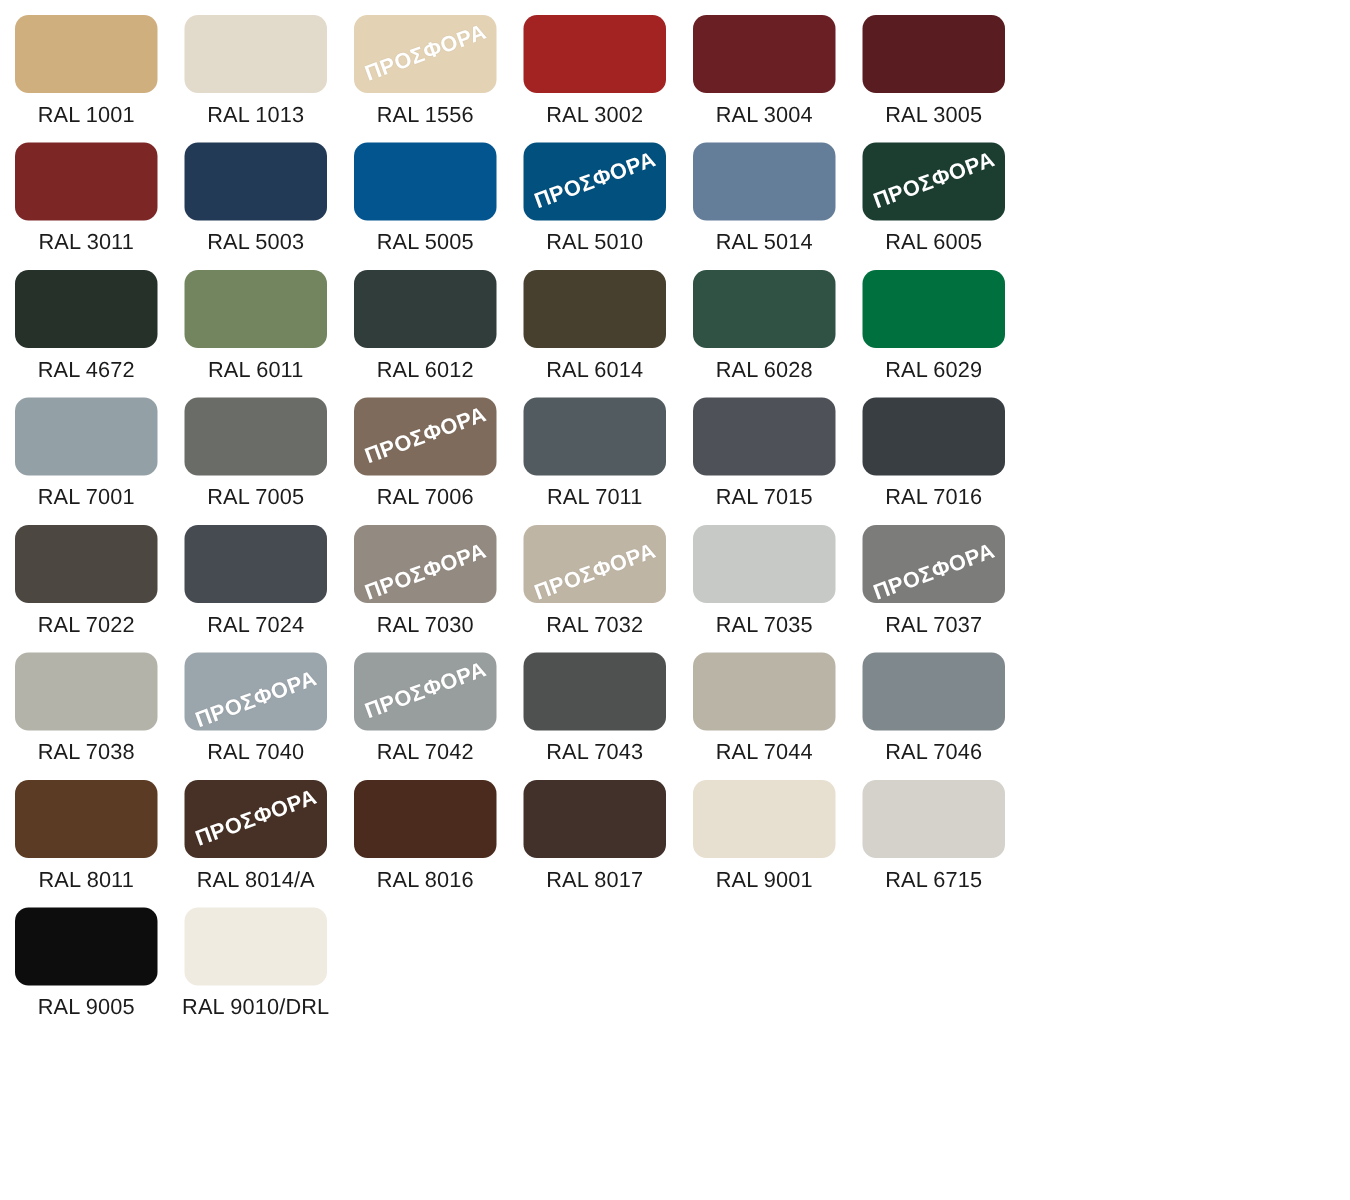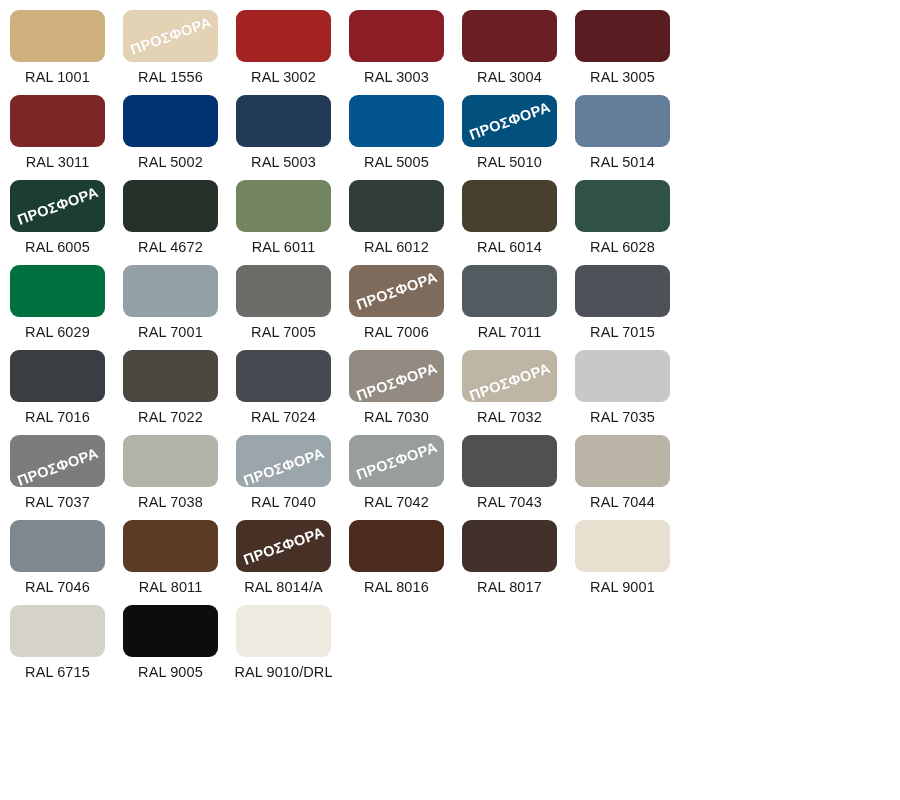--- a/index.html
+++ b/index.html
@@ -87,61 +87,55 @@
 <body>
 
 <div id="palette-grid">
     <div class="swatch-cell">
       <div class="swatch-chip-wrap">
         <div class="swatch-chip" style="background-color: rgb(208, 175, 127);"></div>
       </div>
       <div class="swatch-label">RAL 1001</div>
     </div>
     <div class="swatch-cell">
+      <div class="swatch-chip-wrap">
+        <div class="swatch-chip" style="background-color: rgb(226, 218, 203);"></div>
+      </div>
+      <div class="swatch-label">RAL 1013</div>
+    </div>
+    <div class="swatch-cell">
       <div class="swatch-chip-wrap badge-mid">
         <div class="swatch-chip" style="background-color: rgb(227, 210, 180);"></div>
         <div class="offer-badge">ΠΡΟΣΦΟΡΑ</div>
       </div>
       <div class="swatch-label">RAL 1556</div>
     </div>
     <div class="swatch-cell">
       <div class="swatch-chip-wrap">
         <div class="swatch-chip" style="background-color: rgb(163, 35, 35);"></div>
       </div>
       <div class="swatch-label">RAL 3002</div>
     </div>
     <div class="swatch-cell">
       <div class="swatch-chip-wrap">
-        <div class="swatch-chip" style="background-color: rgb(139, 29, 38);"></div>
-      </div>
-      <div class="swatch-label">RAL 3003</div>
-    </div>
-    <div class="swatch-cell">
-      <div class="swatch-chip-wrap">
         <div class="swatch-chip" style="background-color: rgb(106, 31, 36);"></div>
       </div>
       <div class="swatch-label">RAL 3004</div>
     </div>
     <div class="swatch-cell">
       <div class="swatch-chip-wrap">
         <div class="swatch-chip" style="background-color: rgb(89, 28, 32);"></div>
       </div>
       <div class="swatch-label">RAL 3005</div>
     </div>
     <div class="swatch-cell">
       <div class="swatch-chip-wrap">
         <div class="swatch-chip" style="background-color: rgb(125, 38, 38);"></div>
       </div>
       <div class="swatch-label">RAL 3011</div>
-    </div>
-    <div class="swatch-cell">
-      <div class="swatch-chip-wrap">
-        <div class="swatch-chip" style="background-color: rgb(2, 50, 114);"></div>
-      </div>
-      <div class="swatch-label">RAL 5002</div>
     </div>
     <div class="swatch-cell">
       <div class="swatch-chip-wrap">
         <div class="swatch-chip" style="background-color: rgb(35, 58, 86);"></div>
       </div>
       <div class="swatch-label">RAL 5003</div>
     </div>
     <div class="swatch-cell">
       <div class="swatch-chip-wrap">
         <div class="swatch-chip" style="background-color: rgb(2, 85, 143);"></div>

